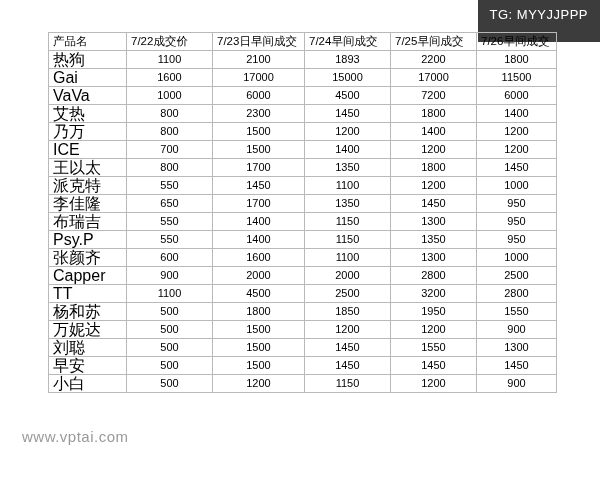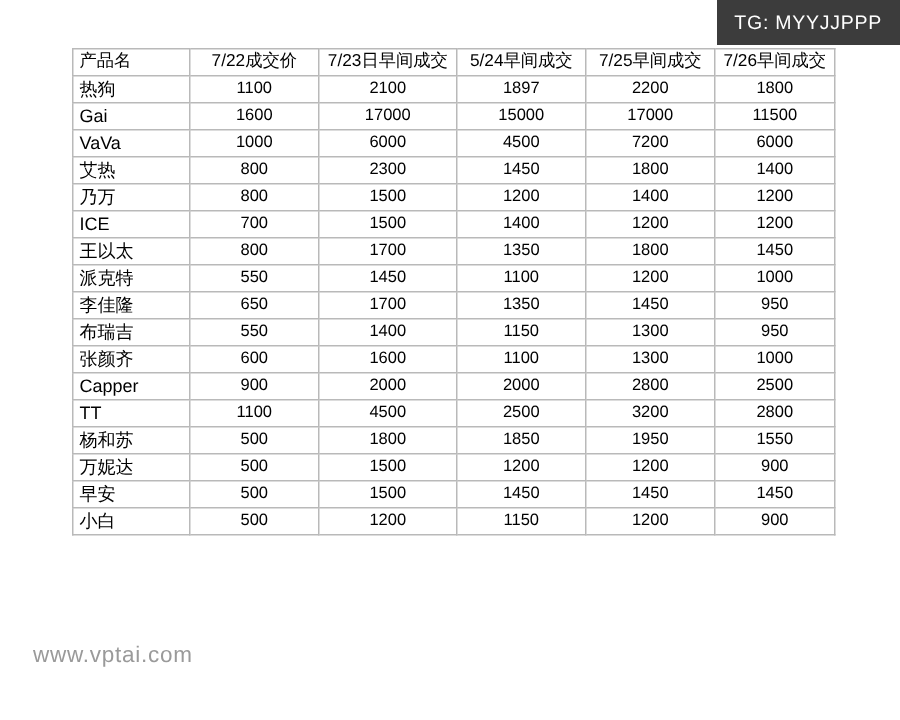--- a/index.html
+++ b/index.html
@@ -16,21 +16,21 @@
   }
 
   #tg-badge {
     position: absolute;
     top: 0;
     right: 0;
     background: #3c3c3c;
     color: #ffffff;
     font-size: 13px;
     letter-spacing: 0.5px;
-    padding: 7px 12px 8px 12px;
+    padding: 7px 12px 20px 12px;
     font-family: "Liberation Sans", sans-serif;
   }
 
   #table-wrap {
     position: absolute;
     left: 48px;
     top: 32px;
     width: 508px;
   }
 
@@ -52,26 +52,26 @@
     white-space: nowrap;
     overflow: hidden;
   }
 
   table.price-table thead th {
     text-align: left;
     font-size: 11.5px;
     margin-top: 34px;
   }
   table.price-table thead th.num-col {
-    text-align: center;
+    text-align: left;
   }
 
   table.price-table tbody td.name-cell {
     text-align: left;
-    font-size: 12px;
+    font-size: 16px;
   }
   table.price-table tbody td.num-cell {
     text-align: center;
     font-size: 11px;
   }
 
   col.c-name  { width: 78px; }
   col.c-d1    { width: 86px; }
   col.c-d2    { width: 92px; }
   col.c-d3    { width: 86px; }
@@ -101,31 +101,31 @@
       <col class="c-d2">
       <col class="c-d3">
       <col class="c-d4">
       <col class="c-d5">
     </colgroup>
     <thead>
       <tr>
         <th>产品名</th>
         <th class="num-col">7/22成交价</th>
         <th class="num-col">7/23日早间成交</th>
-        <th class="num-col">5/24早间成交</th>
+        <th class="num-col">7/24早间成交</th>
         <th class="num-col">7/25早间成交</th>
         <th class="num-col">7/26早间成交</th>
       </tr>
     </thead>
     <tbody id="table-body">
         <tr>
           <td class="name-cell">热狗</td>
           <td class="num-cell">1100</td>
           <td class="num-cell">2100</td>
-          <td class="num-cell">1897</td>
+          <td class="num-cell">1893</td>
           <td class="num-cell">2200</td>
           <td class="num-cell">1800</td>
         </tr>
         <tr>
           <td class="name-cell">Gai</td>
           <td class="num-cell">1600</td>
           <td class="num-cell">17000</td>
           <td class="num-cell">15000</td>
           <td class="num-cell">17000</td>
           <td class="num-cell">11500</td>
@@ -188,20 +188,28 @@
         </tr>
         <tr>
           <td class="name-cell">布瑞吉</td>
           <td class="num-cell">550</td>
           <td class="num-cell">1400</td>
           <td class="num-cell">1150</td>
           <td class="num-cell">1300</td>
           <td class="num-cell">950</td>
         </tr>
         <tr>
+          <td class="name-cell">Psy.P</td>
+          <td class="num-cell">550</td>
+          <td class="num-cell">1400</td>
+          <td class="num-cell">1150</td>
+          <td class="num-cell">1350</td>
+          <td class="num-cell">950</td>
+        </tr>
+        <tr>
           <td class="name-cell">张颜齐</td>
           <td class="num-cell">600</td>
           <td class="num-cell">1600</td>
           <td class="num-cell">1100</td>
           <td class="num-cell">1300</td>
           <td class="num-cell">1000</td>
         </tr>
         <tr>
           <td class="name-cell">Capper</td>
           <td class="num-cell">900</td>
@@ -228,20 +236,28 @@
         </tr>
         <tr>
           <td class="name-cell">万妮达</td>
           <td class="num-cell">500</td>
           <td class="num-cell">1500</td>
           <td class="num-cell">1200</td>
           <td class="num-cell">1200</td>
           <td class="num-cell">900</td>
         </tr>
         <tr>
+          <td class="name-cell">刘聪</td>
+          <td class="num-cell">500</td>
+          <td class="num-cell">1500</td>
+          <td class="num-cell">1450</td>
+          <td class="num-cell">1550</td>
+          <td class="num-cell">1300</td>
+        </tr>
+        <tr>
           <td class="name-cell">早安</td>
           <td class="num-cell">500</td>
           <td class="num-cell">1500</td>
           <td class="num-cell">1450</td>
           <td class="num-cell">1450</td>
           <td class="num-cell">1450</td>
         </tr>
         <tr>
           <td class="name-cell">小白</td>
           <td class="num-cell">500</td>

